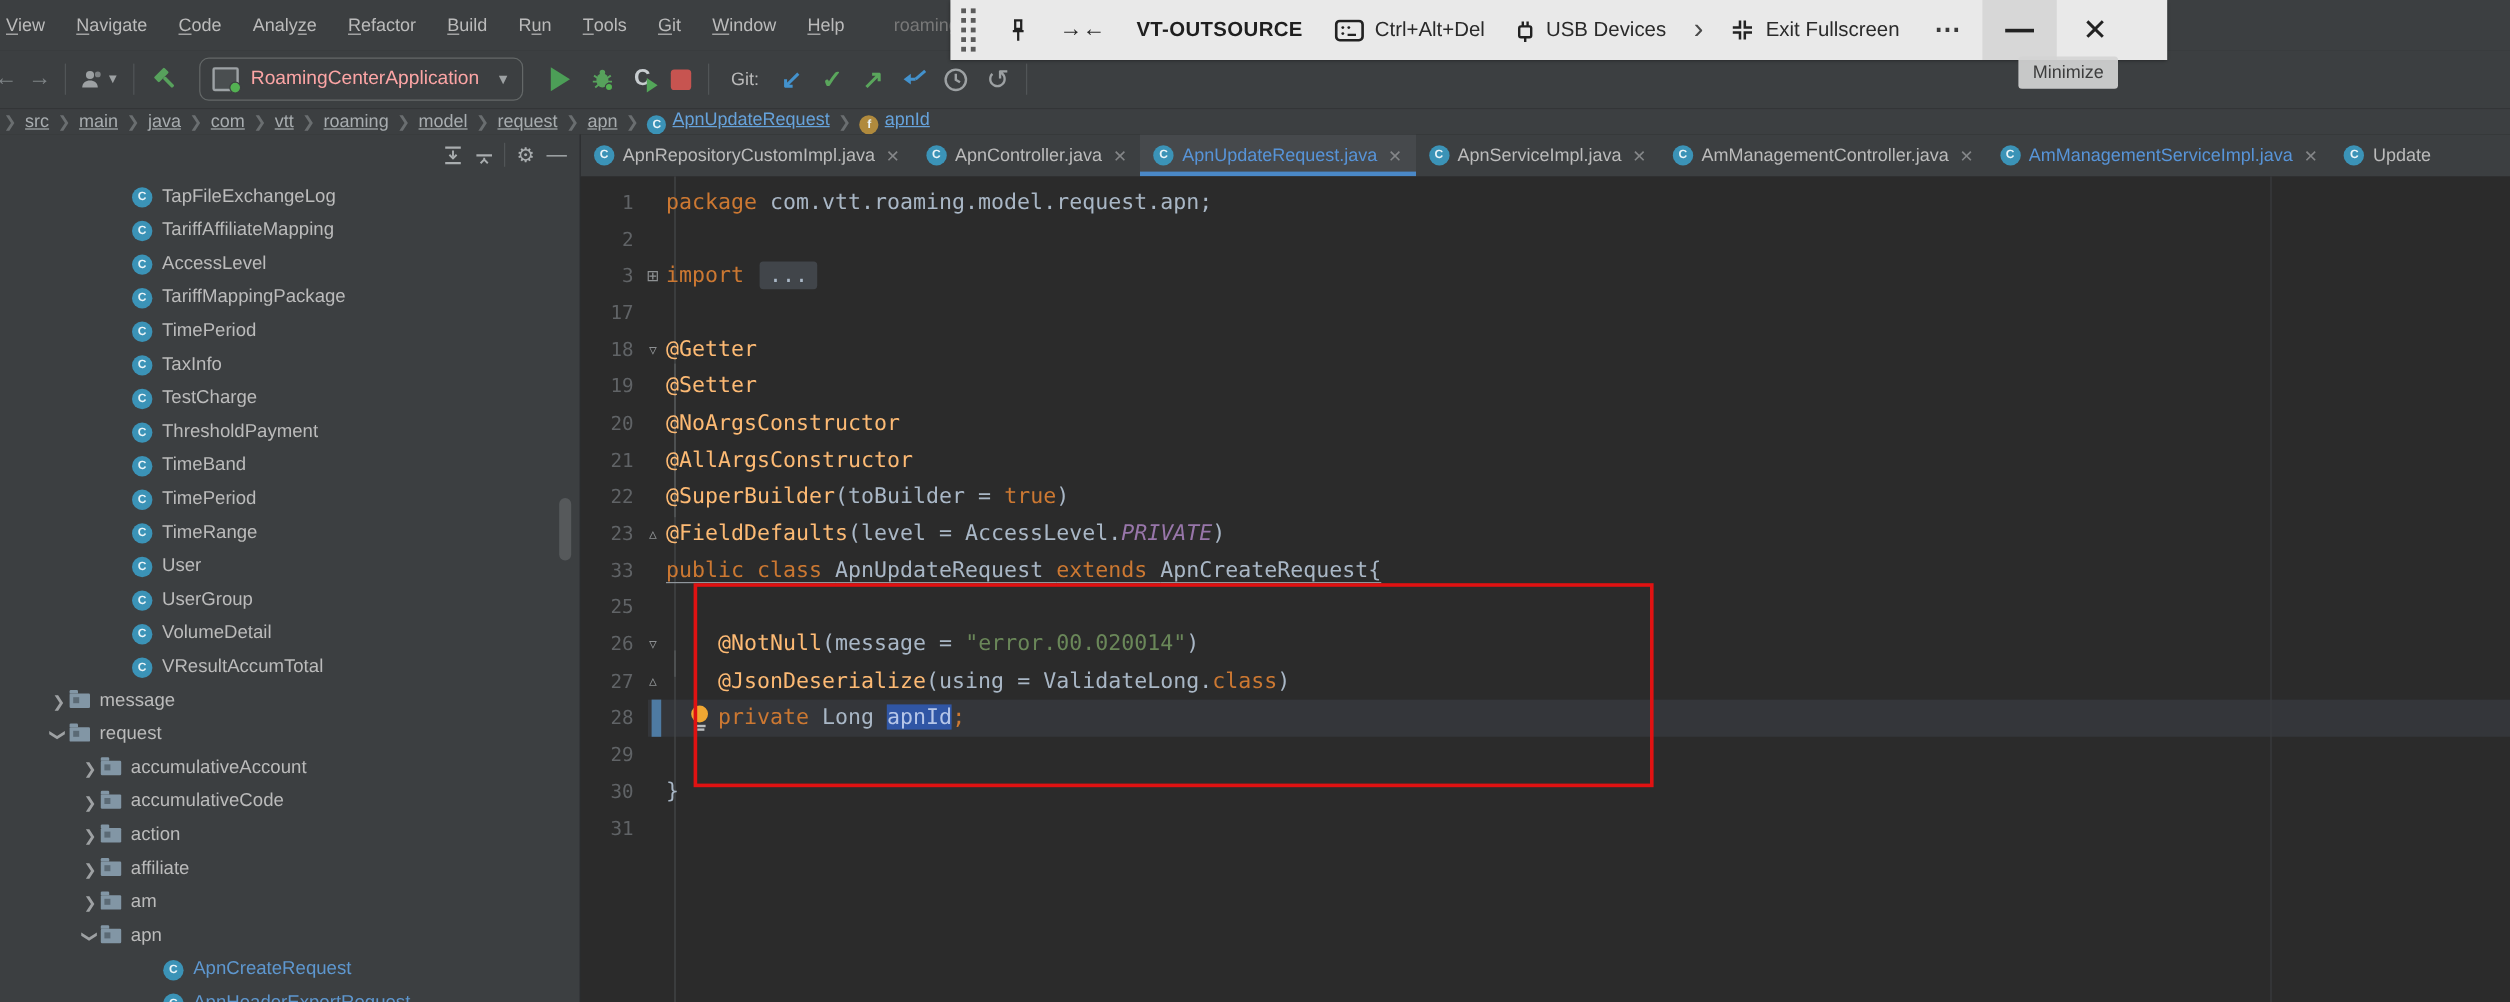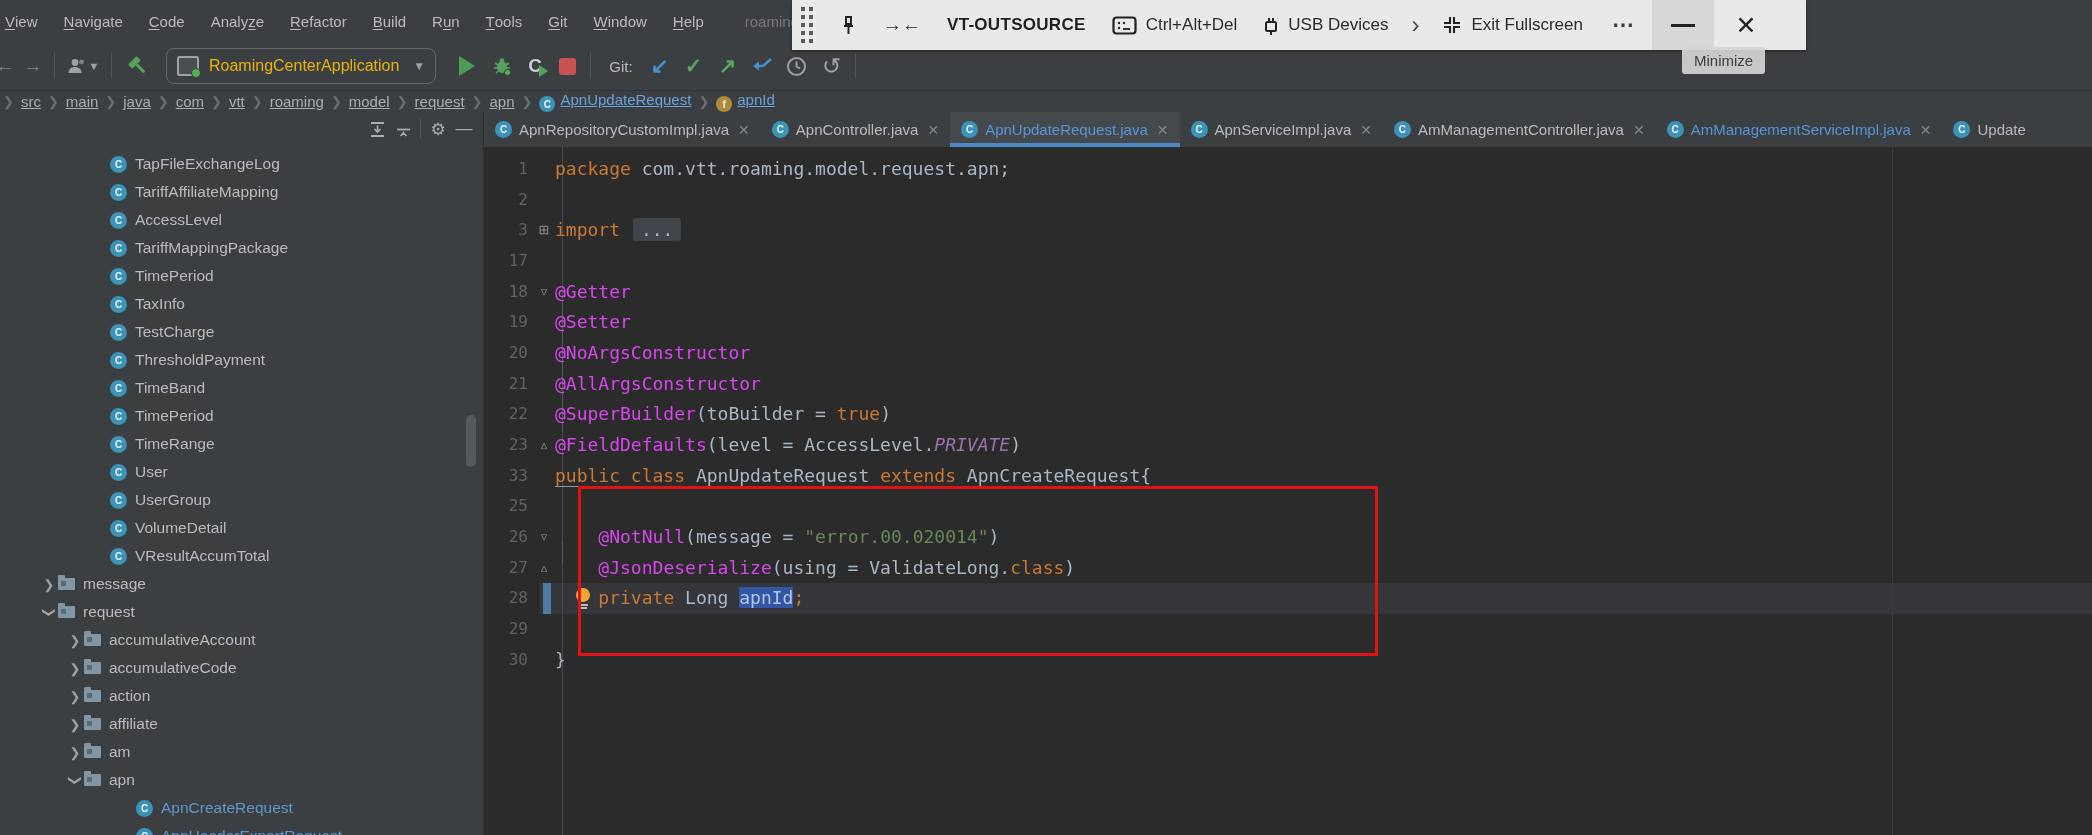--- a/index.html
+++ b/index.html
@@ -19,21 +19,21 @@
   .tb-icon{display:flex;align-items:center;justify-content:center;height:34px;color:#9da1a3;font-size:19px;flex:0 0 auto;}
   .tb-divider{width:1px;height:26px;background:#515557;margin:0 6px;flex:0 0 auto;}
   #back-btn{width:26px;margin-left:-8px;color:#7f8487;}
   #fwd-btn{width:30px;color:#7f8487;}
   #user-btn{width:44px;color:#9da1a3;}
   #user-btn .caret{font-size:11px;margin-left:2px;color:#9da1a3;}
   #build-btn{width:40px;}
   #run-config{height:34px;border:1px solid #646868;border-radius:8px;display:flex;align-items:center;padding:0 10px;margin:0 14px 0 8px;min-width:240px;}
   #run-config .cfg-icon{position:relative;width:18px;height:16px;border:2px solid #9da2a5;border-radius:2px;background:#4a4e50;}
   #run-config .cfg-icon::after{content:"";position:absolute;right:-4px;bottom:-4px;width:8px;height:8px;border-radius:50%;background:#53b152;border:1px solid #3c3f41;}
-  #run-config .cfg-label{color:#eab308;font-size:16px;margin:0 14px 0 10px;white-space:nowrap;}
+  #run-config .cfg-label{color:#fca5a5;font-size:16px;margin:0 14px 0 10px;white-space:nowrap;}
   #run-config .cfg-arrow{color:#9da1a3;font-size:12px;}
   .play-tri{width:0;height:0;border-left:16px solid #4c9e57;border-top:10px solid transparent;border-bottom:10px solid transparent;}
   #stop-btn .sq{width:17px;height:17px;background:#c75450;border-radius:3px;}
   #git-label{color:#bbbbbb;font-size:15px;margin:0 10px 0 12px;}
   .git-glyph{font-size:21px;font-weight:bold;width:34px;text-align:center;}
   .g-blue{color:#4392cd;} .g-green{color:#5aa65c;} .g-gray{color:#9da1a3;font-weight:normal;}
   #coverage-btn{position:relative;width:30px;}
   #coverage-btn .cov-c{font-size:19px;font-weight:bold;color:#c8cdd0;}
   #coverage-btn .cov-play{position:absolute;right:2px;bottom:6px;width:0;height:0;border-left:9px solid #53a659;border-top:6px solid transparent;border-bottom:6px solid transparent;}
   
@@ -74,21 +74,21 @@
   #code-area{position:absolute;left:0;top:35px;width:1608px;height:688px;background:#2b2b2b;}
   #caret-row{position:absolute;left:56px;top:436px;width:1552px;height:31px;background:#34363a;}
   #vcs-stripe{position:absolute;left:59px;top:436px;width:8px;height:31px;background:#4e7ba3;}
   #gutter-sep{position:absolute;left:78px;top:0;width:1px;height:688px;background:#47494b;}
   #margin-guide{position:absolute;left:1408px;top:0;width:1px;height:688px;background:#3a3d40;}
   #code-lines{position:absolute;left:0;top:6px;width:1608px;}
   .code-line{display:flex;height:30.7px;align-items:center;position:relative;}
   .ln{width:52px;text-align:right;color:#606366;font-family:"DejaVu Sans Mono",monospace;font-size:16px;flex:0 0 auto;padding-right:8px;box-sizing:border-box;}
   .fold-cell{width:18px;text-align:center;color:#8e9193;font-size:13px;flex:0 0 auto;margin-left:-1px;}
   .code-text{font-family:"DejaVu Sans Mono",monospace;font-size:18px;white-space:pre;margin-left:2px;}
-  .tk-kw{color:#cc7832;} .tk-ann{color:#d946ef;text-align:right;} .tk-str{color:#6a8759;}
+  .tk-kw{color:#cc7832;} .tk-ann{color:#fdba74;text-align:right;} .tk-str{color:#6a8759;}
   .tk-pl{color:#a9b7c6;} .tk-stat{color:#9876aa;font-style:italic;} .tk-semi{color:#cc7832;}
   .tk-sel{color:#b6c6e8;background:#3056a5;}
   .tk-chip{color:#a9b7c6;background:#41454a;border-radius:3px;padding:1px 8px;margin-left:2px;}
   .u-line{text-decoration:underline;text-decoration-color:#8f969c;text-underline-offset:4px;color:#a9b7c6;}
   #bulb{position:absolute;left:92px;top:441px;width:15px;height:21px;}
   #bulb .bulb-top{width:14px;height:14px;border-radius:50%;background:#f0a732;}
   #bulb .bulb-base{width:8px;height:2px;background:#b9bcbe;margin:2px auto 0;}
   #bulb .bulb-base2{width:6px;height:2px;background:#b9bcbe;margin:1px auto 0;}
   #red-box{position:absolute;left:94px;top:339px;width:800px;height:170px;border:3px solid #e01212;box-sizing:border-box;pointer-events:none;}
   .fold-connector{position:absolute;left:78px;width:1px;background:#5a5d5f;}
@@ -472,20 +472,25 @@
         <div class="code-line">
           <span class="ln">29</span>
           <span class="fold-cell"></span>
           <span class="code-text"></span>
         </div>
         <div class="code-line">
           <span class="ln">30</span>
           <span class="fold-cell"></span>
           <span class="code-text"><span class="tk-pl">}</span></span>
         </div>
+        <div class="code-line">
+          <span class="ln">31</span>
+          <span class="fold-cell"></span>
+          <span class="code-text"></span>
+        </div>
       </div>
     <div id="bulb">
       <div class="bulb-top"></div>
         <div class="bulb-base"></div>
         <div class="bulb-base2"></div>
     </div>
     <div id="red-box"></div>
   </div>
 </div>
 

